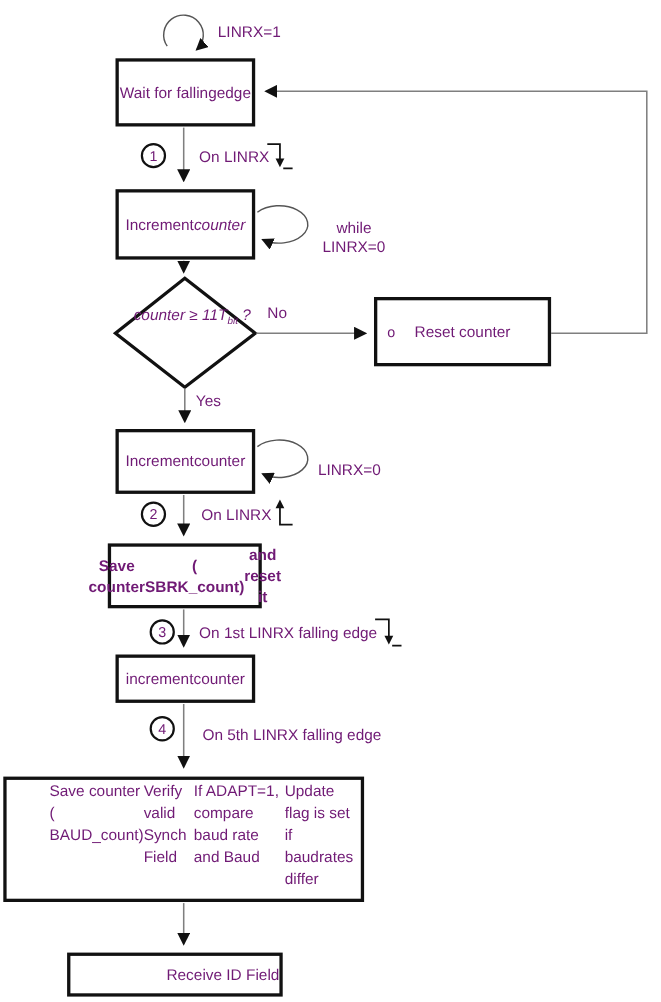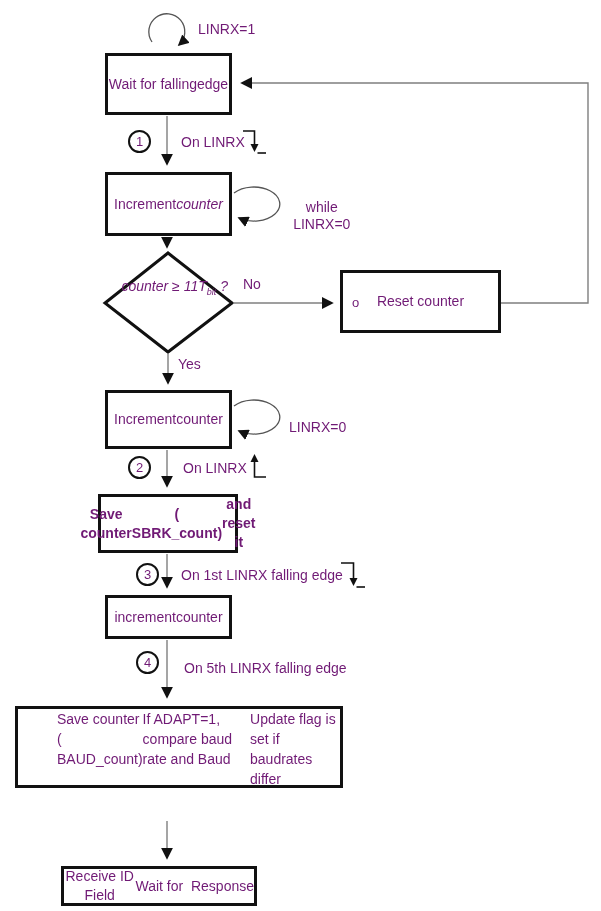--- a/index.html
+++ b/index.html
@@ -136,24 +136,24 @@
   </svg>
 
   <div class="node" style="left:105px;top:595px;width:127px;height:44px;">
     <span class="ln">increment</span>
     <span class="ln">counter</span>
   </div>
 
   <span class="stepnum" style="left:136px;top:651px;">4</span>
   <div class="lbl" style="left:184px;top:660px;">On 5th LINRX falling edge</div>
 
-  <div class="node bignode" style="left:15px;top:706px;width:328px;height:82px;">
+  <div class="node bignode" style="left:3px;top:706px;width:328px;height:114px;">
     <span class="ln">Save counter ( BAUD_count)</span>
+    <span class="ln">Verify valid Synch Field</span>
     <span class="ln">If ADAPT=1, compare baud rate and Baud</span>
     <span class="ln">Update flag is set if baudrates differ</span>
   </div>
 
   <div class="node" style="left:61px;top:866px;width:196px;height:40px;justify-content:flex-end;">
     <span class="ln">Receive ID Field</span>
-    <span class="ln" style="white-space:pre;">Wait for  Response</span>
   </div>
 
 </div>
 
 </body></html>

